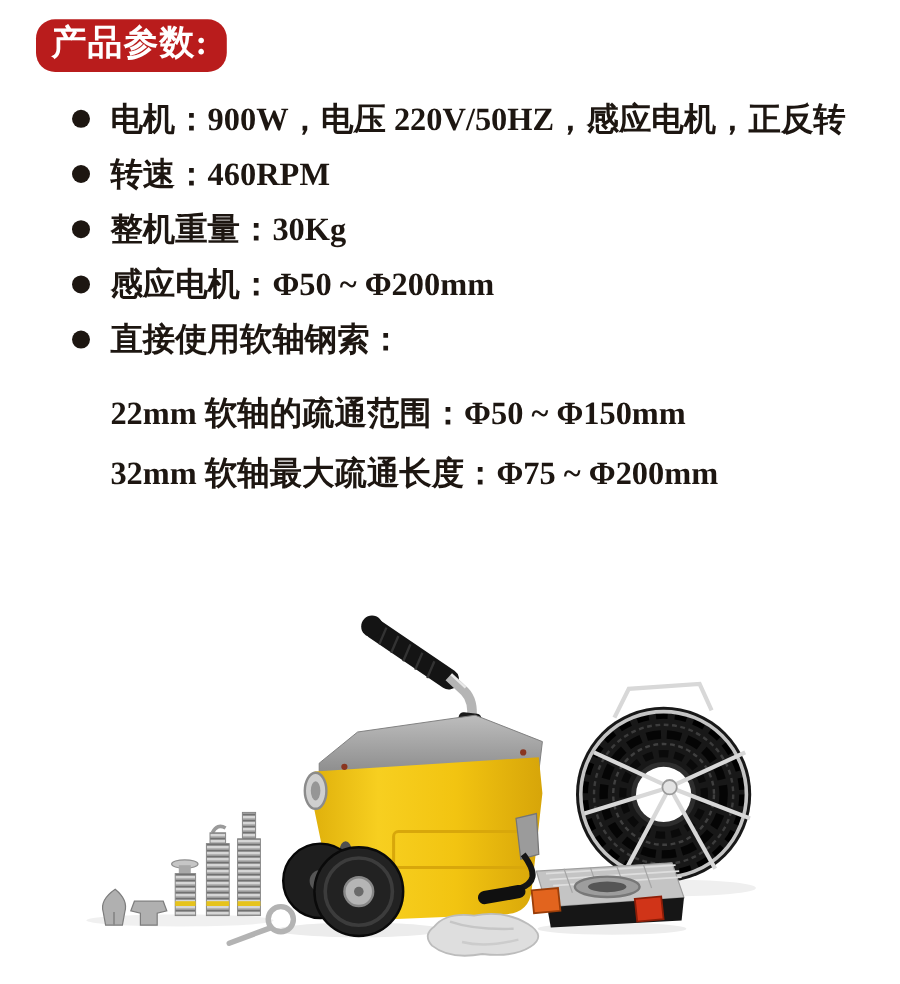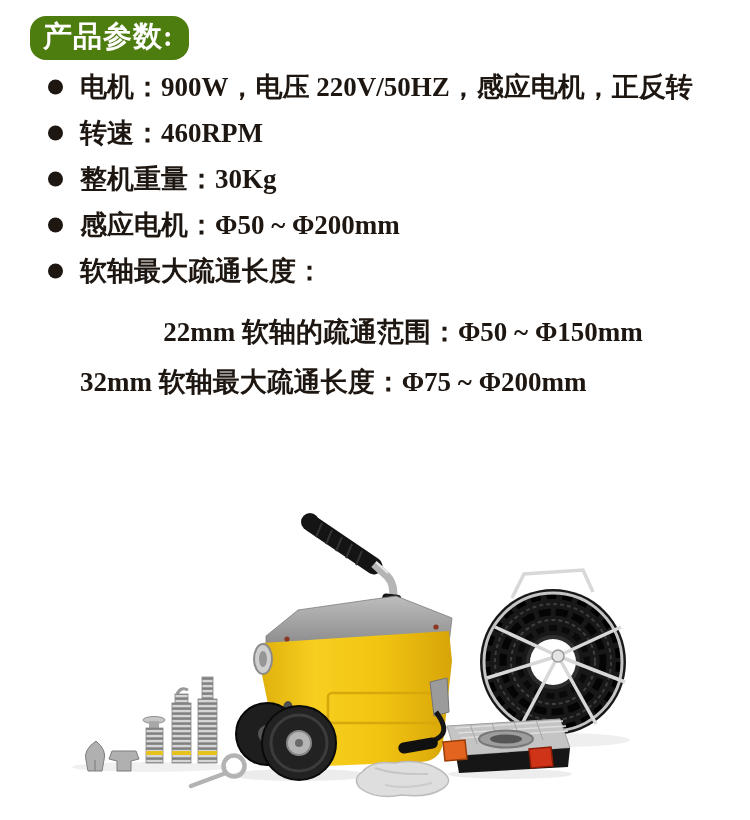--- a/index.html
+++ b/index.html
@@ -7,49 +7,49 @@
     position:relative;
     width:750px;height:820px;
     background:#ffffff;
     overflow:hidden;
     font-family:"Liberation Serif","DejaVu Serif",serif;
     color:#1d1611;
   }
   
   .param-label{
     position:absolute;left:30px;top:16px;
-    background:#4d7c0f;color:#ffffff;
+    background:#b91c1c;color:#ffffff;
     font-size:29px;font-weight:bold;
     padding:5px 15px 7px 13px;
     border-radius:16px;
     letter-spacing:1px;
     line-height:1.1;
   }
   
   .spec-list{
     position:absolute;left:46px;top:64px;
-    margin:0;padding:0;list-style:none;
+    margin:12px;padding:0;list-style:none;
     width:680px;
     font-family:Liberation Serif, serif;
   }
   .spec-item{
     position:relative;
     height:46px;line-height:46px;
     padding-left:34px;
     font-size:27px;font-weight:bold;
     white-space:nowrap;
     color:#1d1611;
   }
   .spec-item .bullet{
     position:absolute;left:2px;top:50%;
     width:15px;height:15px;
     transform:translateY(-50%);
     background:#1d1611;border-radius:50%;
   }
-  .gap15{margin-top:15px;text-align:center;}
+  .gap15{margin-top:15px;}
   .gap4{margin-top:4px;}
   .gap11{margin-top:11px;}
   
   .watermark{
     position:absolute;left:146px;top:389px;
     font-size:37px;font-weight:normal;
     white-space:nowrap;
     color:rgba(240,240,240,.55);
     -webkit-text-stroke:1.3px #bfbfbf;
     text-shadow:1px 1px 0 #dadada;
@@ -81,21 +81,21 @@
     <li class="spec-item">
       <span class="bullet"></span>
       <span>整机重量：30Kg</span>
     </li>
     <li class="spec-item">
       <span class="bullet"></span>
       <span>感应电机：Φ50 ~ Φ200mm</span>
     </li>
     <li class="spec-item">
       <span class="bullet"></span>
-      <span>软轴最大疏通长度：</span>
+      <span>直接使用软轴钢索：</span>
     </li>
     <li class="spec-item gap15">
       <span>22mm 软轴的疏通范围：Φ50 ~ Φ150mm</span>
     </li>
     <li class="spec-item gap4">
       <span>32mm 软轴最大疏通长度：Φ75 ~ Φ200mm</span>
     </li>
   </ul>
 
 

